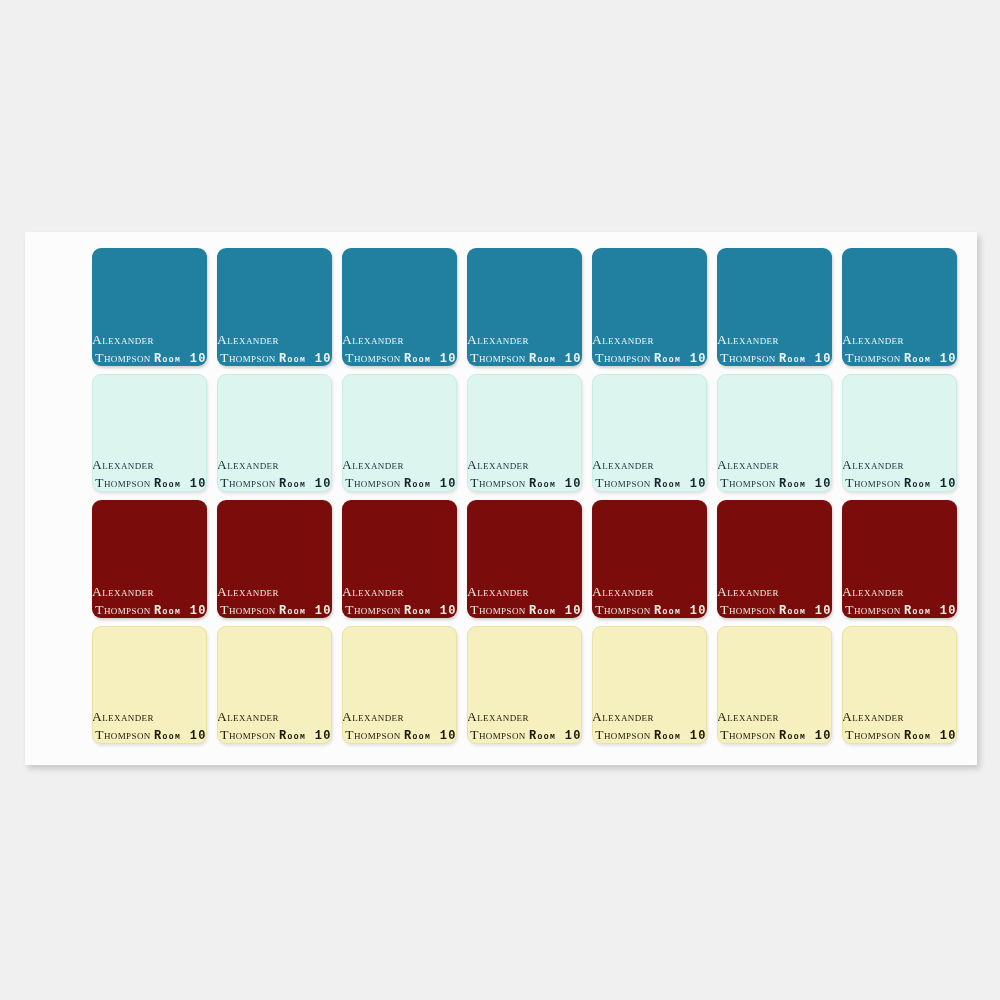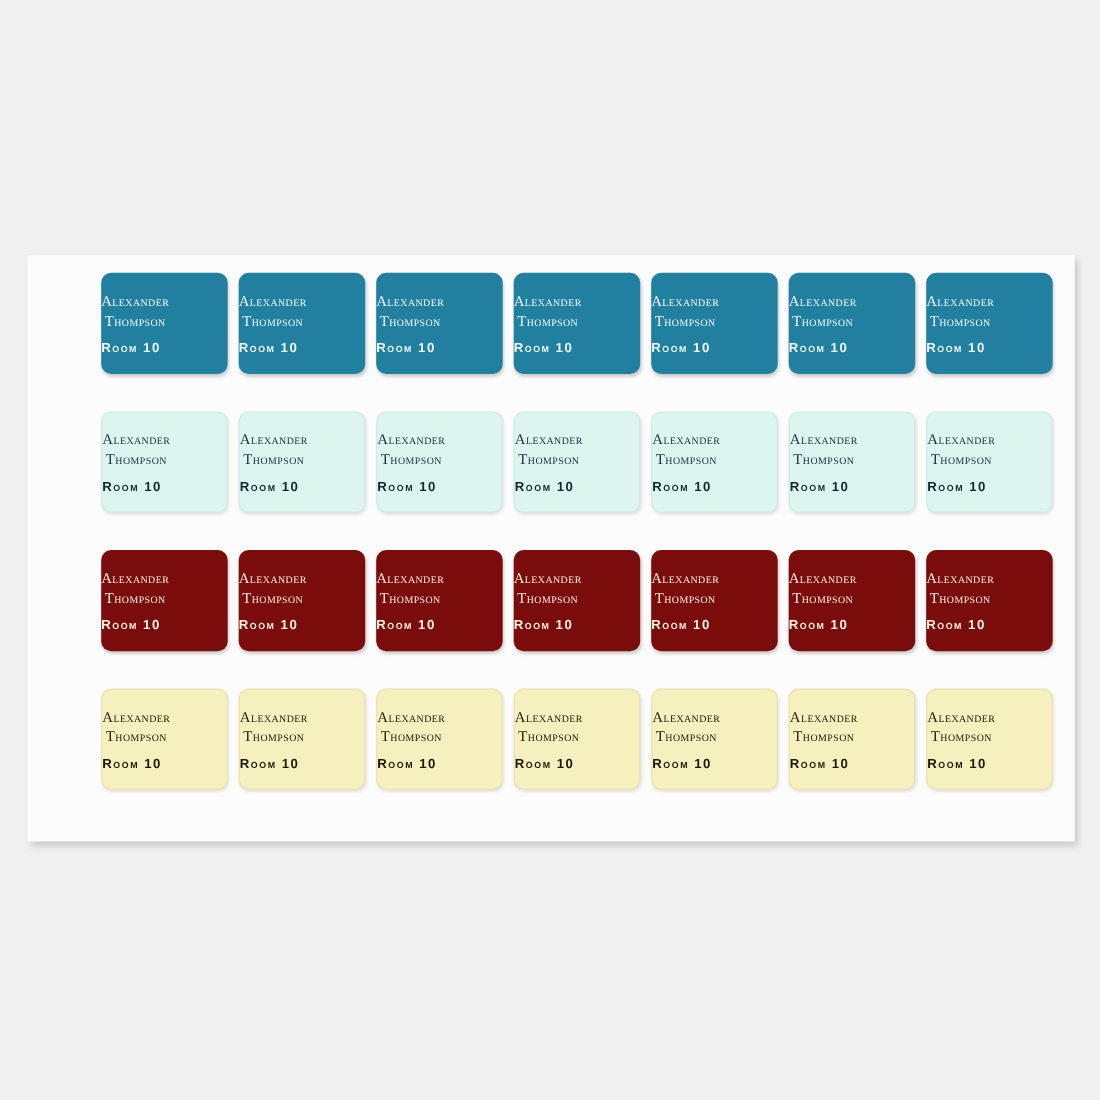--- a/index.html
+++ b/index.html
@@ -42,26 +42,25 @@
     grid-template-columns: repeat(7, 115px);
     grid-template-rows: repeat(4, 112px);
     column-gap: 10px;
     row-gap: 14px;
   }
 
   
   .sticker {
     position: relative;
     width: 115px;
-    height: 92px;
+    height: 118px;
     border-radius: 9px;
     box-sizing: border-box;
     display: flex;
-    flex-direction: column;
-    align-items: flex-start;
+    align-items: flex-end;
     justify-content: center;
     box-shadow: 1px 2px 3px rgba(0,0,0,0.18);
     overflow: hidden;
   }
 
   .sticker.light-edge {
     box-shadow: 1px 2px 3px rgba(0,0,0,0.10);
   }
 
   .sticker-name {
@@ -69,21 +68,21 @@
     font-family: "Liberation Serif", "DejaVu Serif", serif;
     font-size: 13.5px;
     line-height: 17.5px;
     letter-spacing: 0.4px;
     text-align: center;
     white-space: nowrap;
   }
 
   .sticker-room {
     font-variant: small-caps;
-    font-family: Liberation Sans, sans-serif;
+    font-family: Liberation Mono, monospace;
     font-size: 12px;
     font-weight: bold;
     letter-spacing: 1.4px;
     text-align: center;
     margin-top: 9px;
     white-space: nowrap;
   }
 
   
   .theme-teal {

